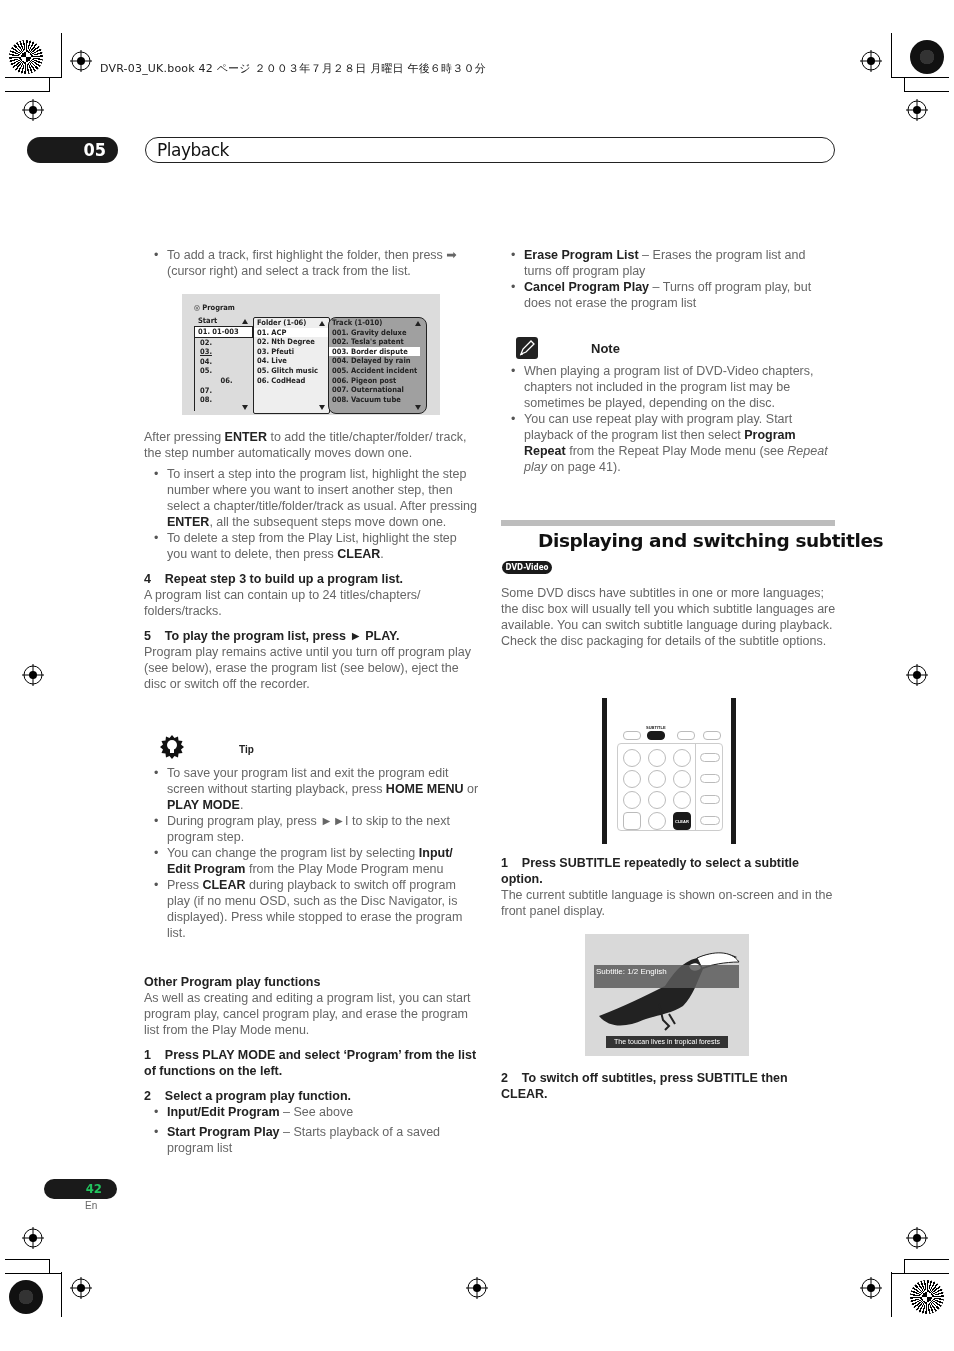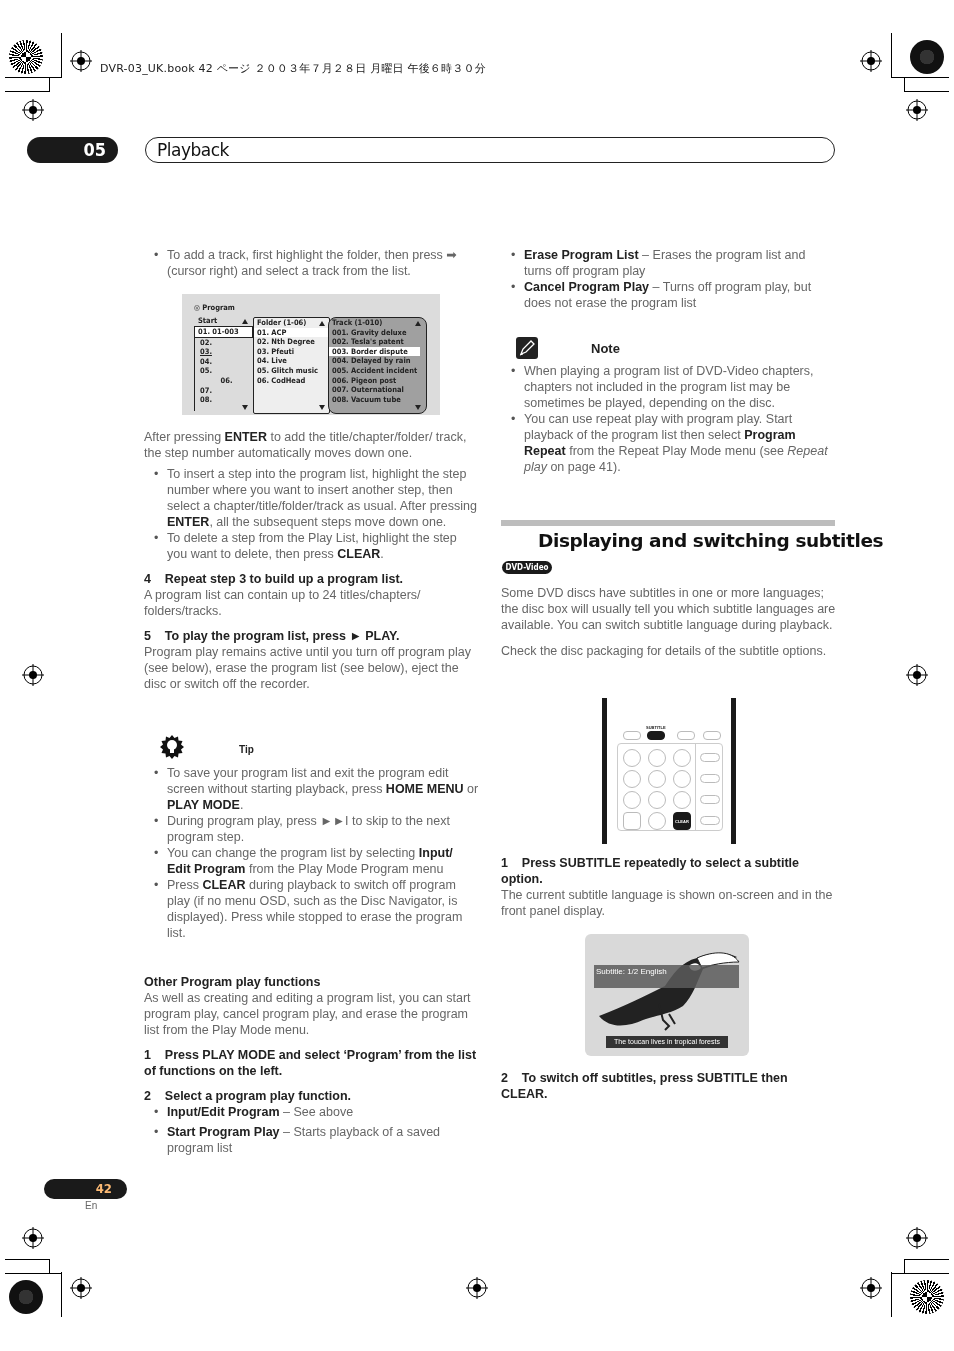--- a/index.html
+++ b/index.html
@@ -49,26 +49,26 @@
 
   
   .remote { position:absolute; left:602px; top:698px; width:134px; height:146px; }
   .r-side { position:absolute; top:0; width:5px; height:146px; background:#1a1a1a; }
   .r-btn { position:absolute; border:1px solid #bbb; background:#fff; box-sizing:border-box; }
   .r-circle { border-radius:50%; width:18px; height:18px; }
   .r-oval { border-radius:8px; width:20px; height:9px; }
   .r-label { position:absolute; font-size:4px; font-weight:bold; color:#222; }
 
   
-  .tv { position:absolute; left:585px; top:934px; width:164px; height:122px; background:#d9d9d9; overflow:hidden;border-radius:6px; }
+  .tv { position:absolute; left:585px; top:934px; width:164px; height:122px; background:#d9d9d9; overflow:hidden; }
   .tv .osdbar { position:absolute; left:9px; top:31px; width:145px; height:23px; background:rgba(90,90,90,0.85); }
   .tv .osdtext { position:absolute; left:11px; top:33px; font-size:8px; color:#fff; }
   .tv .caption { position:absolute; left:21px; top:102px; width:122px; height:12px; background:#333; color:#fff; font-size:7px; line-height:12px; text-align:center; }
 
-  .page-pill { position:absolute; left:44px; top:1179px; width:83px; height:20px; background:#1a1a1a; border-radius:10px; color:#fdba74; font-weight:bold; font-size:13px; text-align:right; padding-right:15px; box-sizing:border-box; line-height:20px; font-family:"DejaVu Sans Condensed","DejaVu Sans", sans-serif; }
+  .page-pill { position:absolute; left:44px; top:1179px; width:73px; height:20px; background:#1a1a1a; border-radius:10px; color:#22c55e; font-weight:bold; font-size:13px; text-align:right; padding-right:15px; box-sizing:border-box; line-height:20px; font-family:"DejaVu Sans Condensed","DejaVu Sans", sans-serif; }
   .page-lang { position:absolute; left:85px; top:1200px; font-size:10px; color:#666; }
 </style>
 </head>
 <body>
 
 <div class="starburst sb-light" style="left:9px;top:40px;"></div>
 <div class="starburst sb-dark" style="left:910px;top:40px;"></div>
 <div class="starburst sb-dark" style="left:9px;top:1280px;"></div>
 <div class="starburst sb-light" style="left:910px;top:1280px;"></div>
 
@@ -258,21 +258,21 @@
 <div class="col" style="left:501px;top:363px;width:335px;">
   <p class="bullet">When playing a program list of DVD-Video chapters, chapters not included in the program list may be sometimes be played, depending on the disc.</p>
   <p class="bullet"><span>You can use repeat play with program play. Start playback of the program list then select </span><span class="bold">Program Repeat</span><span> from the Repeat Play Mode menu (see </span><span class="ital">Repeat play</span><span> on page 41).</span></p>
 </div>
 
 <div class="section-bar"></div>
 <div class="h2">Displaying and switching subtitles</div>
 <div class="badge">DVD-Video</div>
 
 <div class="col" style="left:501px;top:585px;width:335px;">
-  <p style="margin-bottom:10px;">Some DVD discs have subtitles in one or more languages; the disc box will usually tell you which subtitle languages are available. You can switch subtitle language during playback.</p>
+  <p style="margin-bottom:0;">Some DVD discs have subtitles in one or more languages; the disc box will usually tell you which subtitle languages are available. You can switch subtitle language during playback.</p>
   <p>Check the disc packaging for details of the subtitle options.</p>
 </div>
 
 <div class="remote">
   <div class="r-side" style="left:0;"></div>
   <div class="r-side" style="left:129px;"></div>
   <div class="r-label" style="left:44px;top:27px;">SUBTITLE</div>
   <div class="r-btn" style="left:21px;top:33px;width:18px;height:9px;border-radius:4px;"></div>
   <div class="r-btn" style="left:45px;top:33px;width:18px;height:9px;border-radius:4px;background:#1a1a1a;border-color:#1a1a1a;"></div>
   <div class="r-btn" style="left:75px;top:33px;width:18px;height:9px;border-radius:4px;"></div>

